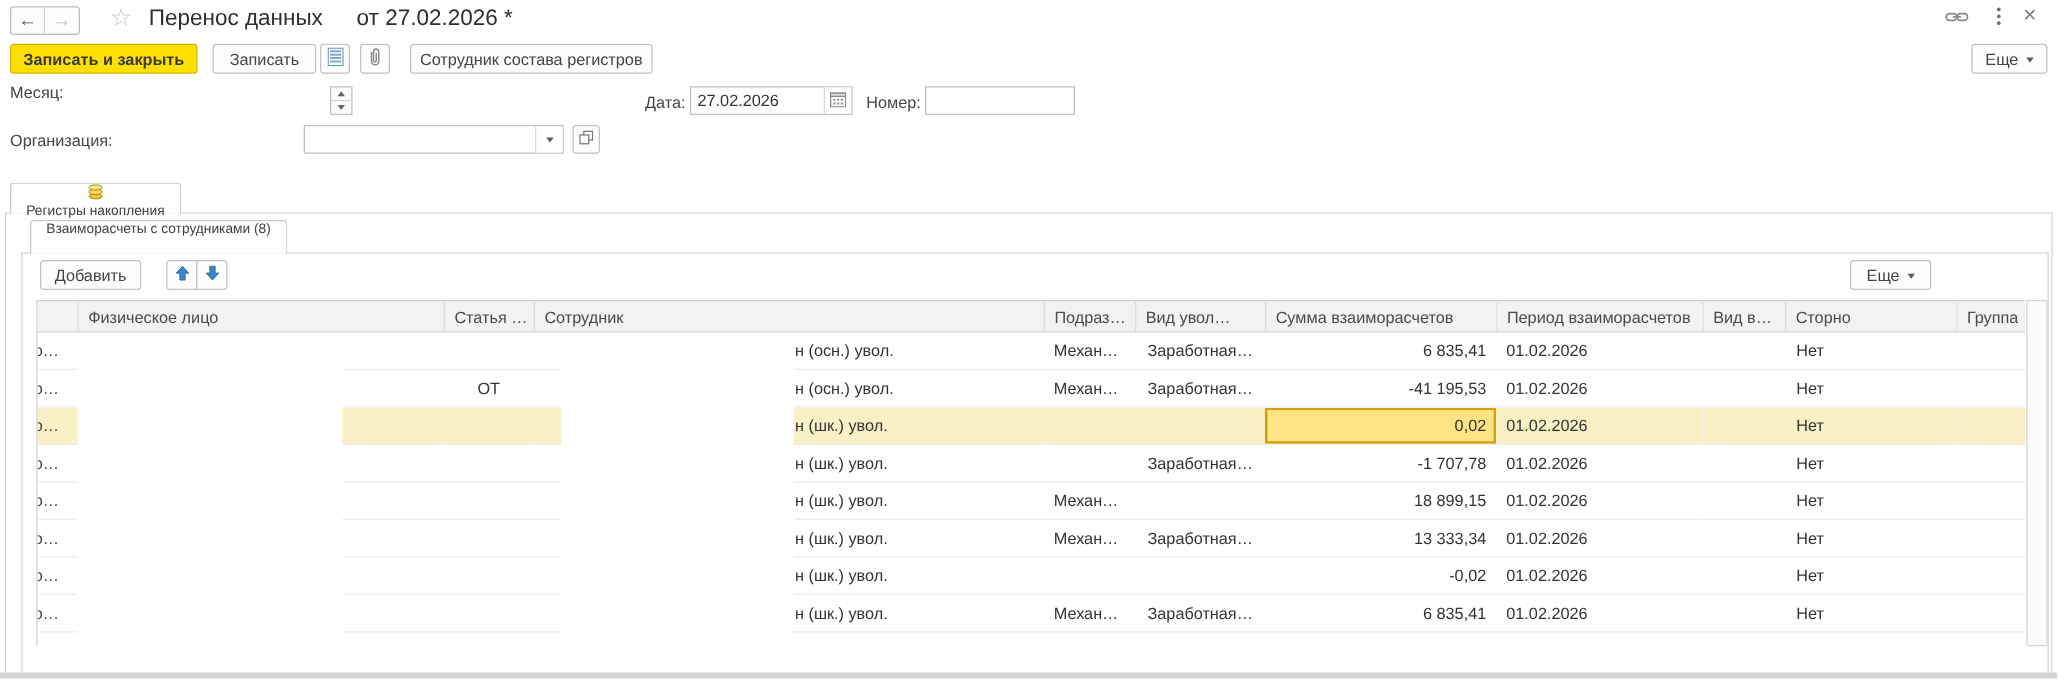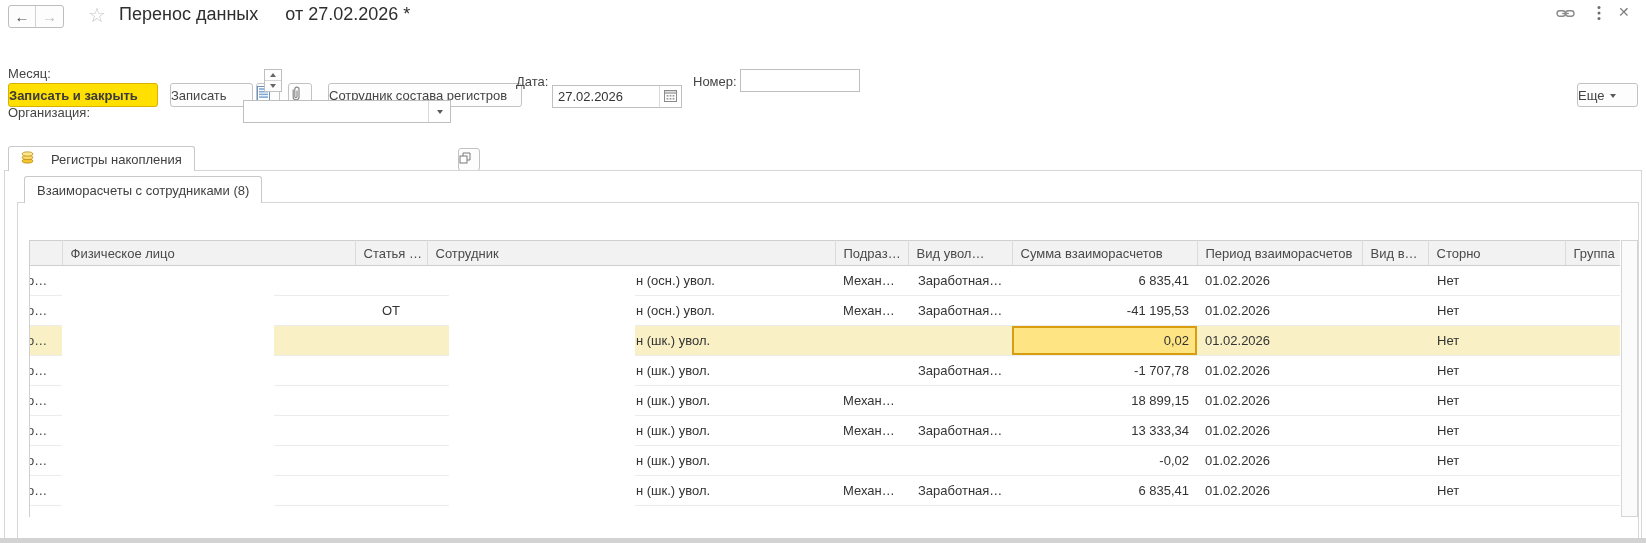--- a/index.html
+++ b/index.html
@@ -2,23 +2,23 @@
 <html><head>
 <meta charset="utf-8">
 <style>
   * { box-sizing: border-box; margin: 0; padding: 0; }
   html,body { background:#fff; }
   body { font-family: "Liberation Sans", "DejaVu Sans", sans-serif; }
   #app { position:relative; width:1646px; height:543px; background:#fff; overflow:hidden; font-size:13px; color:#333; }
   .abs { position:absolute; }
 
   
-  .btn { display:flex; align-items:center; justify-content:flex-start; gap:6px;
+  .btn { display:flex; align-items:center; justify-content:center; gap:6px;
          height:24px; border:1px solid #C2C2C2; border-radius:3px; background:#FDFDFD;
-         font-size:13px; color:#444; cursor:default; white-space:nowrap;margin-top:48px; }
+         font-size:13px; color:#444; cursor:default; white-space:nowrap; }
   .btn-yellow { background:#FFE000; border-color:#D9B100; font-weight:bold; color:#3A3A3A; }
   .caret { display:inline-block; width:0; height:0; border-left:3.5px solid transparent;
            border-right:3.5px solid transparent; border-top:4px solid #5A5A5A; margin-top:1px; }
 
   
   .navgroup { display:flex; height:23px; border:1px solid #BDBDBD; border-radius:3px; background:#FDFDFD; overflow:hidden; }
   .navgroup .nav-half { width:27px; display:flex; align-items:center; justify-content:center; font-size:15px; }
   .navgroup .nav-half:first-child { border-right:1px solid #D2D2D2; }
   .nav-back { color:#4A4A4A; }
   .nav-fwd  { color:#BCBCBC; }
@@ -33,23 +33,23 @@
                       padding:0 5px; color:#333; background:transparent; }
   .sq-btn { width:22px; display:flex; align-items:center; justify-content:center; border-left:1px solid #DADADA; background:#fff; }
   .spinner { display:flex; flex-direction:column; width:18px; height:23px; border:1px solid #BFBFBF; background:#FDFDFD; }
   .spinner div { flex:1; display:flex; align-items:center; justify-content:center; }
   .spinner div:first-child { border-bottom:1px solid #D5D5D5; }
   .tri-up { width:0;height:0;border-left:3px solid transparent;border-right:3px solid transparent;border-bottom:4px solid #666; }
   .tri-dn { width:0;height:0;border-left:3px solid transparent;border-right:3px solid transparent;border-top:4px solid #666; }
 
   
   .panel { border:1px solid #D6D6D6; border-bottom:none; background:#fff; }
-  .tab { display:flex; align-items:center; gap:17px; padding:0 12px; background:#fff;
+  .tab { display:flex; align-items:center; gap:0; padding:0 12px; background:#fff;
          border:1px solid #C9C9C9; border-bottom:none; border-radius:3px 3px 0 0;
-         font-size:13px; color:#3F3F3F; white-space:nowrap; z-index:2; }
+         font-size:11px; color:#3F3F3F; white-space:nowrap; z-index:2;flex-direction:column; }
 
   
   #grid-wrap { background:#fff; border-left:1px solid #CFCFCF; overflow:hidden; }
   table#grid { border-collapse:collapse; table-layout:fixed; width:1590px; }
   #grid th { height:25px; background:#F2F2F2; border-top:1px solid #CFCFCF; border-bottom:1px solid #CFCFCF;
              border-right:1px solid #DBDBDB; font-weight:normal; font-size:13px; color:#4A4A4A;
              text-align:left; padding:0 4px 0 8px; white-space:nowrap; overflow:hidden; }
   #grid td { height:30px; border-bottom:1px solid #ECECEC; font-size:13px; color:#333;
              white-space:nowrap; overflow:hidden; padding:0; }
   #grid td.c-marker  { padding-left:1px; }
@@ -145,21 +145,21 @@
   <div class="abs spinner" style="left:264px; top:69px;">
     <div>
         <span class="tri-up"></span>
       </div>
     <div>
         <span class="tri-dn"></span>
       </div>
   </div>
 
   <div class="abs lbl" style="left:516px; top:74px;">Дата:</div>
-  <div class="abs field-wrap" style="left:552px; top:69px; width:130px;margin-top:16px;">
+  <div class="abs field-wrap" style="left:552px; top:69px; width:130px;">
     <input value="27.02.2026" style="">
     <div class="sq-btn">
       <span>
         <svg width="13" height="13" viewBox="0 0 13 13">
             <rect x="0.5" y="1.5" width="12" height="11" fill="#fff" stroke="#8A8A8A"></rect>
           <rect x="0.5" y="1.5" width="12" height="2.6" fill="#DCDCDC" stroke="#8A8A8A"></rect>
           <g fill="#9A9A9A">
               <rect x="2.6" y="6" width="1.8" height="1.6"></rect>
               <rect x="5.6" y="6" width="1.8" height="1.6"></rect>
               <rect x="8.6" y="6" width="1.8" height="1.6"></rect>

